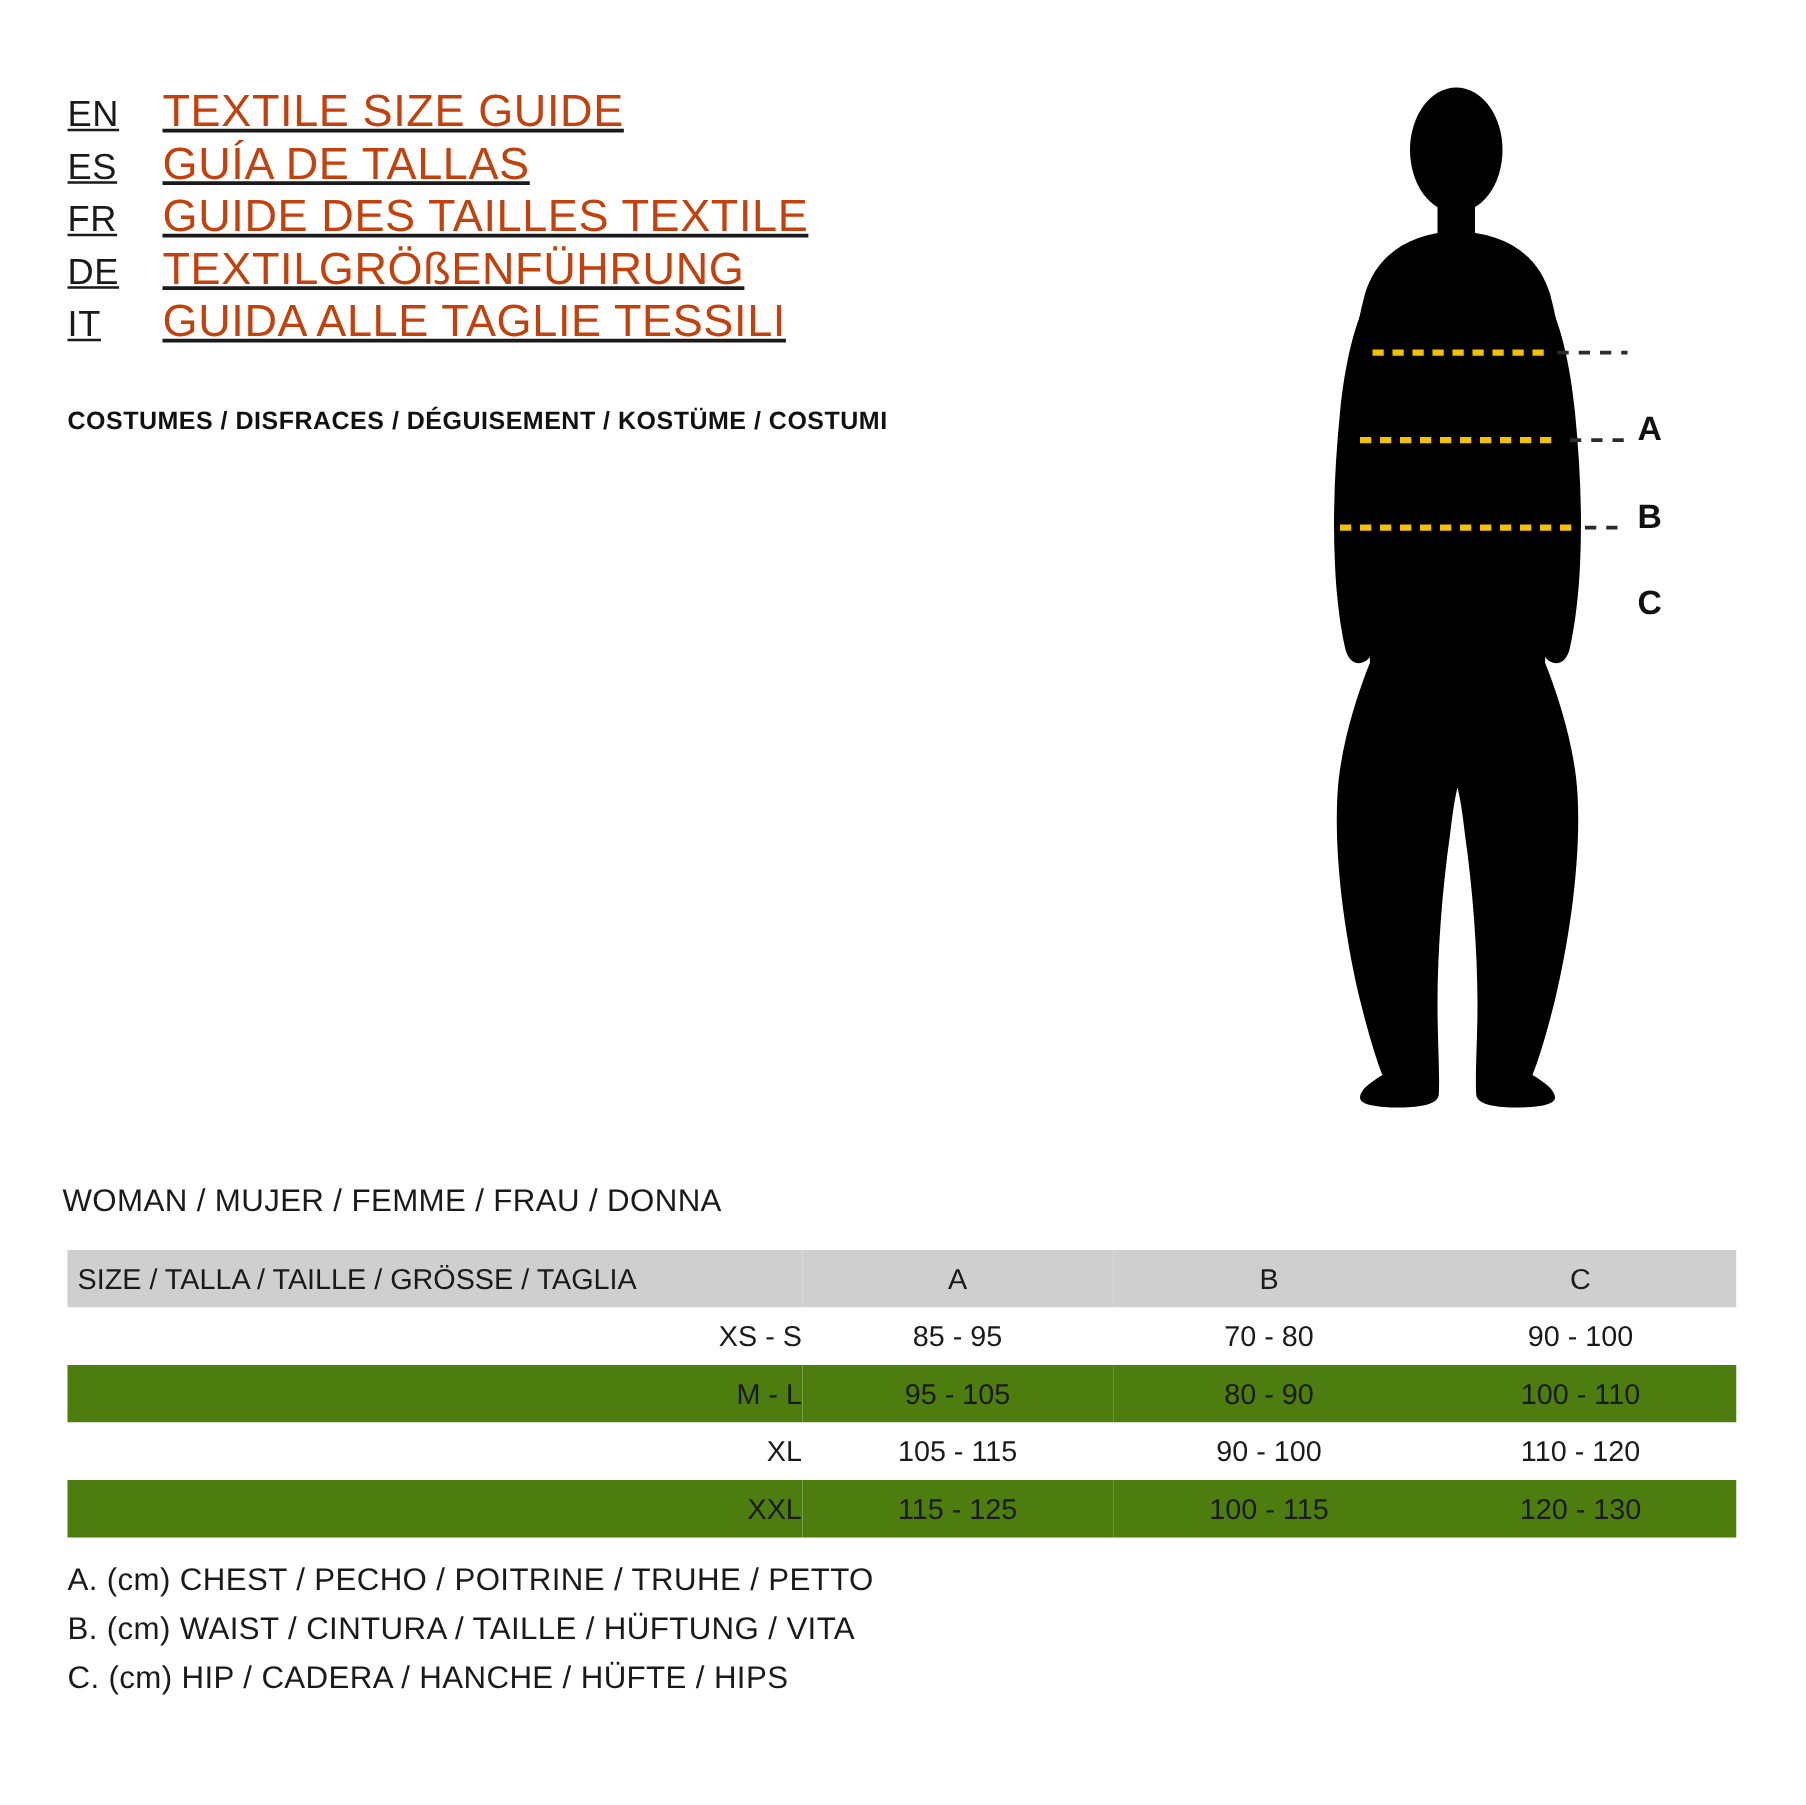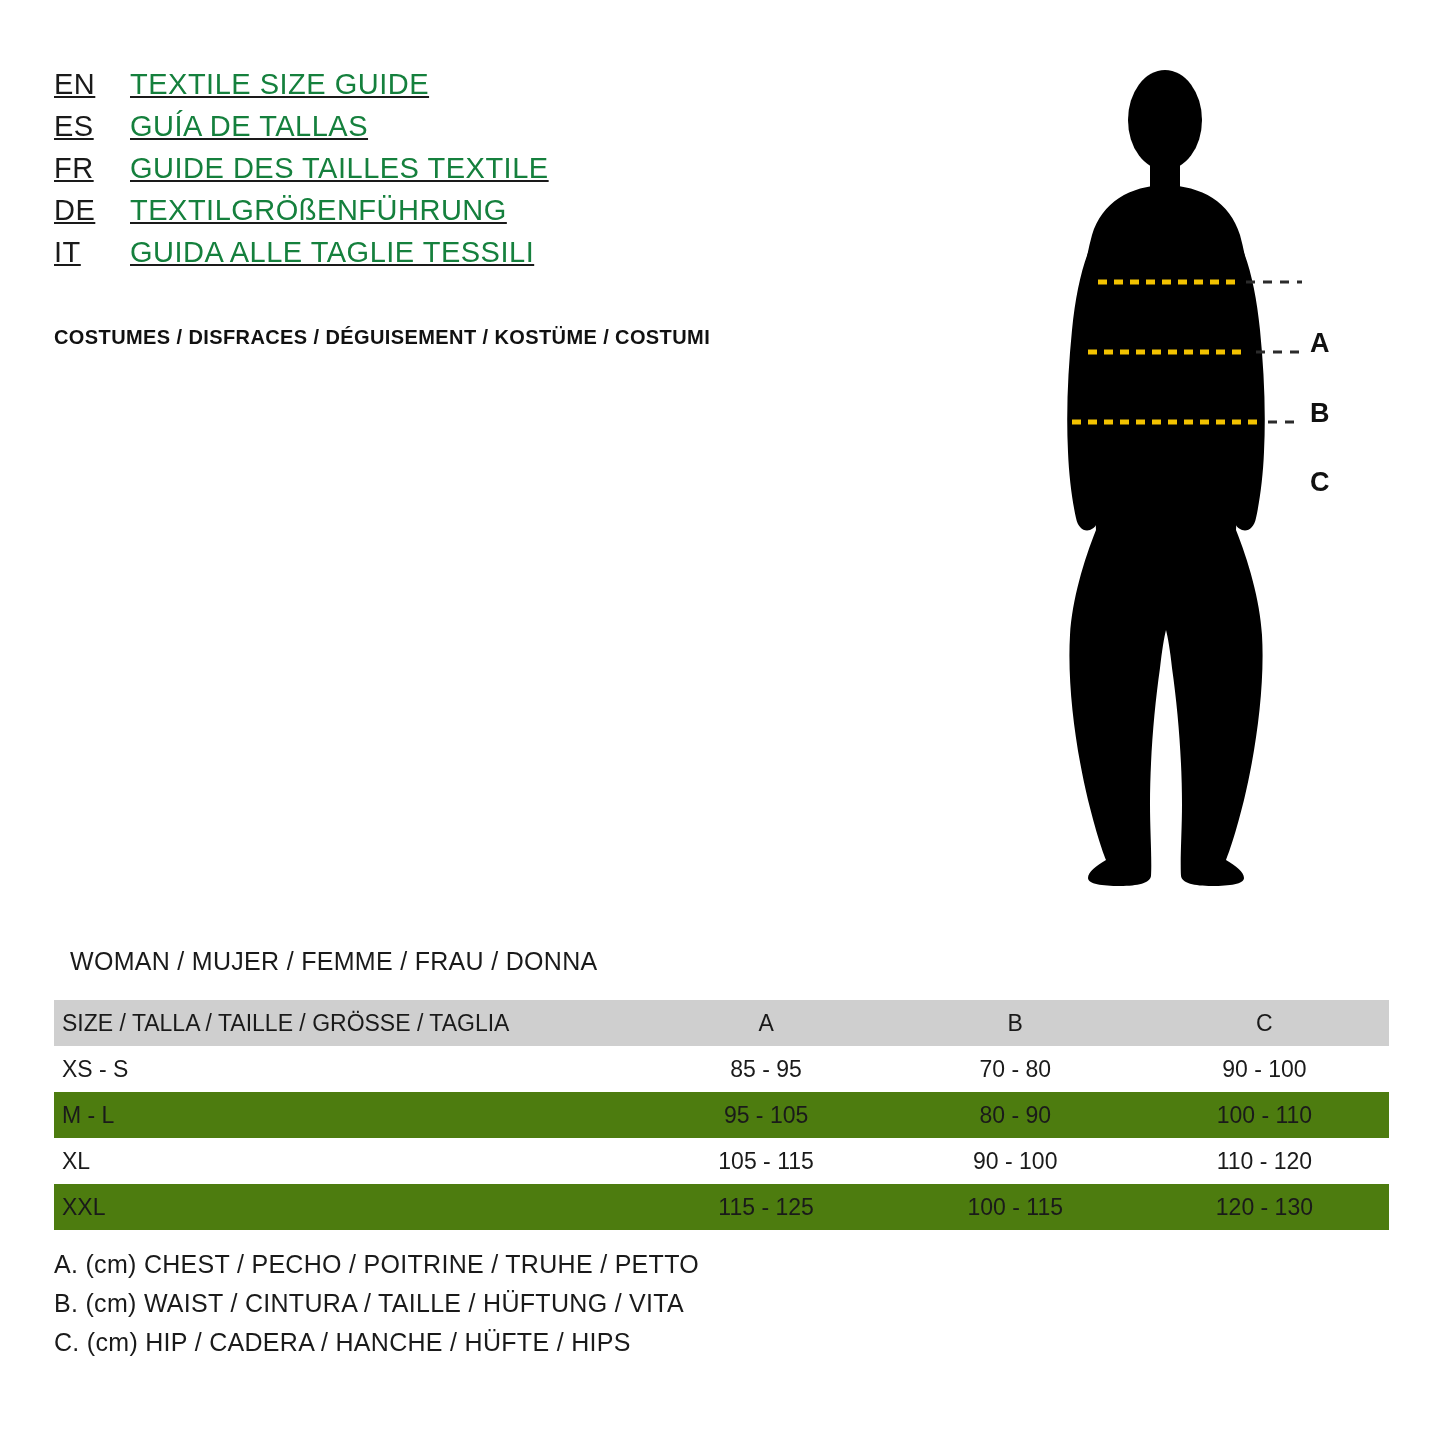--- a/index.html
+++ b/index.html
@@ -29,23 +29,23 @@
     height: 42px;
     text-decoration: underline;
   }
   .lang-code {
     width: 76px;
     font-size: 29px;
     letter-spacing: 0.5px;
     color: #1a1a1a;
   }
   .lang-text {
-    font-size: 29px;
+    font-size: 36px;
     letter-spacing: 0.5px;
-    color: #15803d;
+    color: #c2410c;
   }
 
   #costumes-line {
     position: absolute;
     left: 54px;
     top: 326px;
     font-size: 20px;
     font-weight: bold;
     letter-spacing: 0.4px;
     color: #111;
@@ -71,21 +71,21 @@
     font-weight: bold;
     color: #111;
   }
   #label-a { left: 300px; top: 268px; }
   #label-b { left: 300px; top: 338px; }
   #label-c { left: 300px; top: 407px; }
 
   
   #woman-title {
     position: absolute;
-    left: 70px;
+    left: 50px;
     top: 947px;
     font-size: 25px;
     letter-spacing: 0.3px;
     color: #1a1a1a;
   }
 
   #size-table {
     position: absolute;
     left: 54px;
     top: 1000px;
@@ -106,21 +106,21 @@
   #size-table thead th.col-size {
     text-align: left;
     padding-left: 8px;
   }
   #size-table thead th.col-m {
     text-align: center;
   }
   #size-table tbody tr.odd { background: #ffffff; }
   #size-table tbody tr.even { background: #4d7c0f; }
   #size-table tbody td.col-size {
-    text-align: left;
+    text-align: right;
     padding-left: 8px;
     width: 44%;
   }
   #size-table tbody td.col-m {
     text-align: center;
     width: 18.66%;
   }
 
   
   #footnotes {

